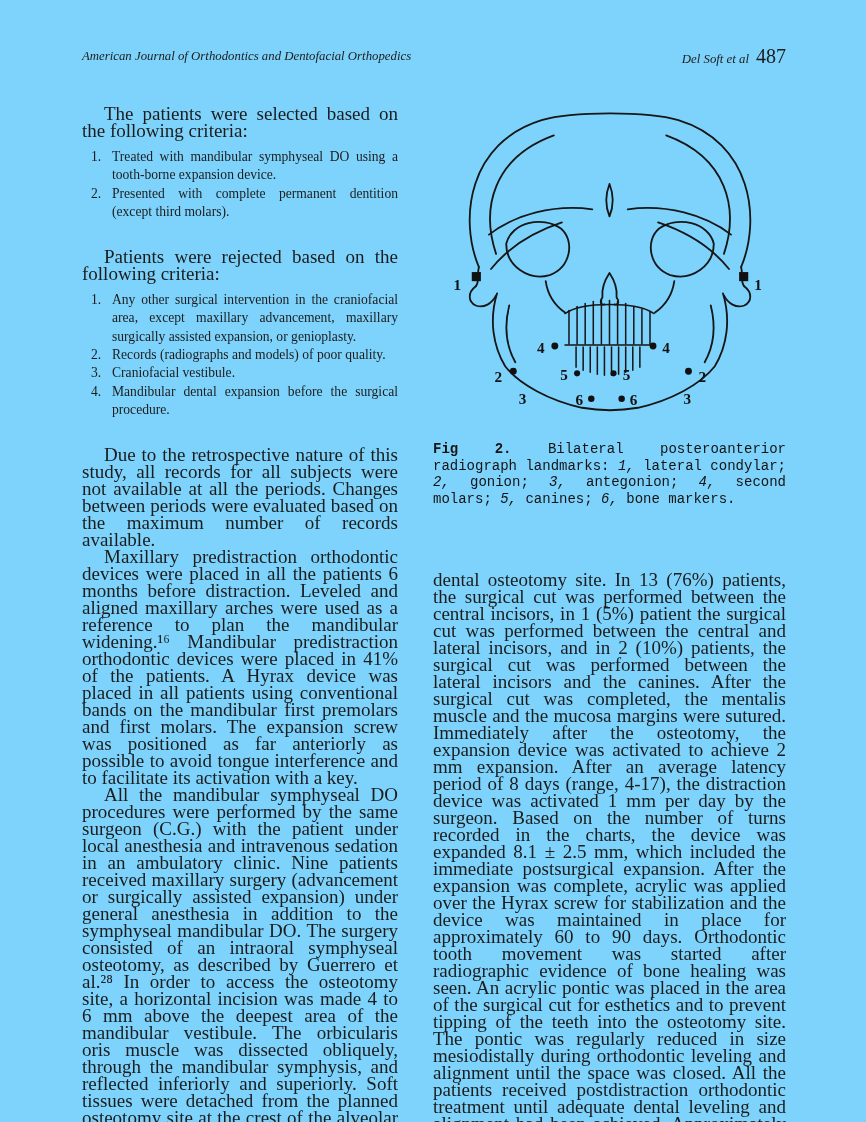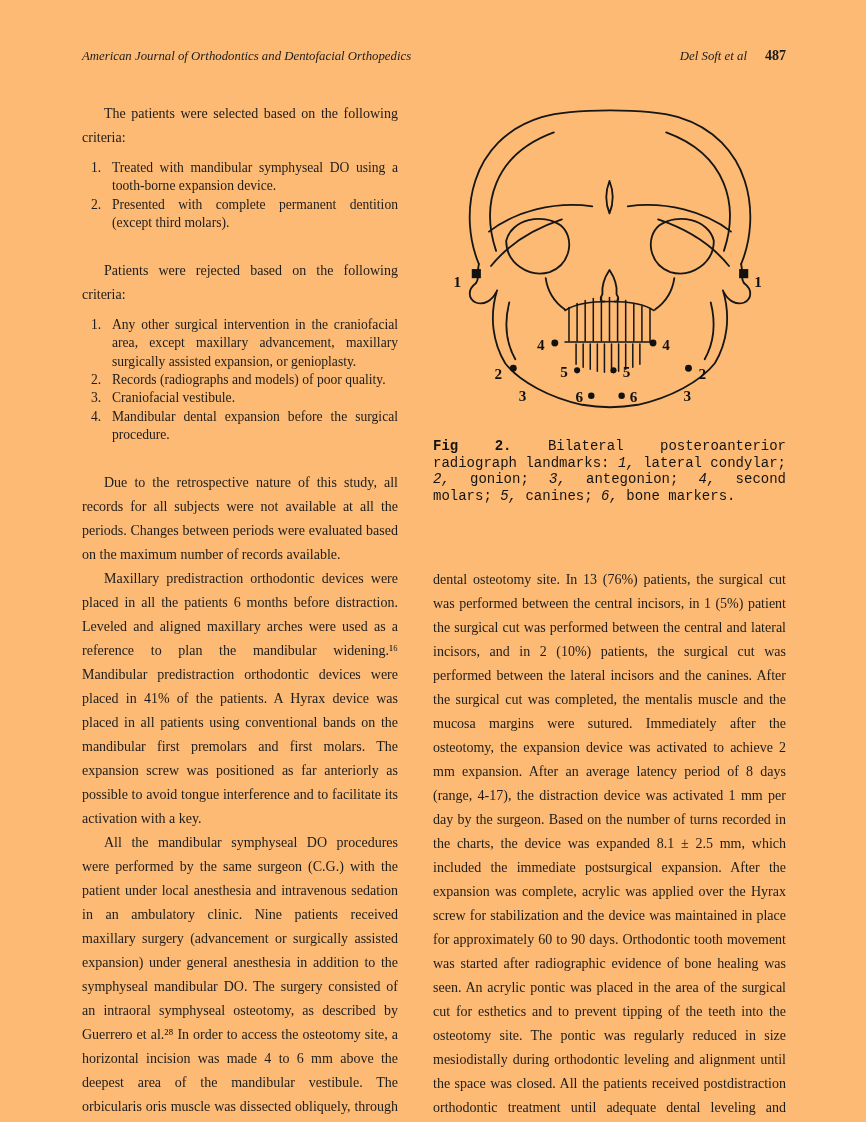--- a/index.html
+++ b/index.html
@@ -1,41 +1,41 @@
 <!DOCTYPE html>
 <html><head>
 <meta charset="utf-8">
 <style>
   * { margin: 0; padding: 0; box-sizing: border-box; }
   html, body { background: #ffffff; }
   .page {
     width: 866px; height: 1122px;
-    background: #fdba74;
+    background: #7dd3fc;
     color: #1c1c1c;
     font-family: "Liberation Serif", "DejaVu Serif", serif;
     position: relative;
     overflow: hidden;
     margin: 0 auto;
   }
   .page-header {
     display: flex; justify-content: space-between; align-items: flex-start;
     padding: 48px 80px 0 82px;
     font-size: 12.8px; line-height: 16px;
   }
   .header-left div { font-style: italic; }
   .header-right { white-space: nowrap; font-style: italic; }
-  .page-number { font-style: normal; font-weight: bold; font-size: 14px; margin-left: 18px; }
+  .page-number { font-style: normal; font-weight: normal; font-size: 20px; margin-left: 7px; }
   .columns {
     display: flex; gap: 35px;
     padding: 38px 80px 0 82px;
   }
   .col-left { flex: 0 0 316px; width: 316px; }
   .col-right { flex: 1; min-width: 0; }
   p.body {
-    font-size: 14px; line-height: 24px;
+    font-size: 19px; line-height: 17px;
     text-align: justify;
   }
   p.indent { text-indent: 22px; }
   .gap-top { margin-top: 27px; }
   .list { margin: 9px 0 9px 0; }
   .list-item {
     display: flex;
     font-size: 13.6px; line-height: 18.3px;
     padding-left: 9px;
   }

